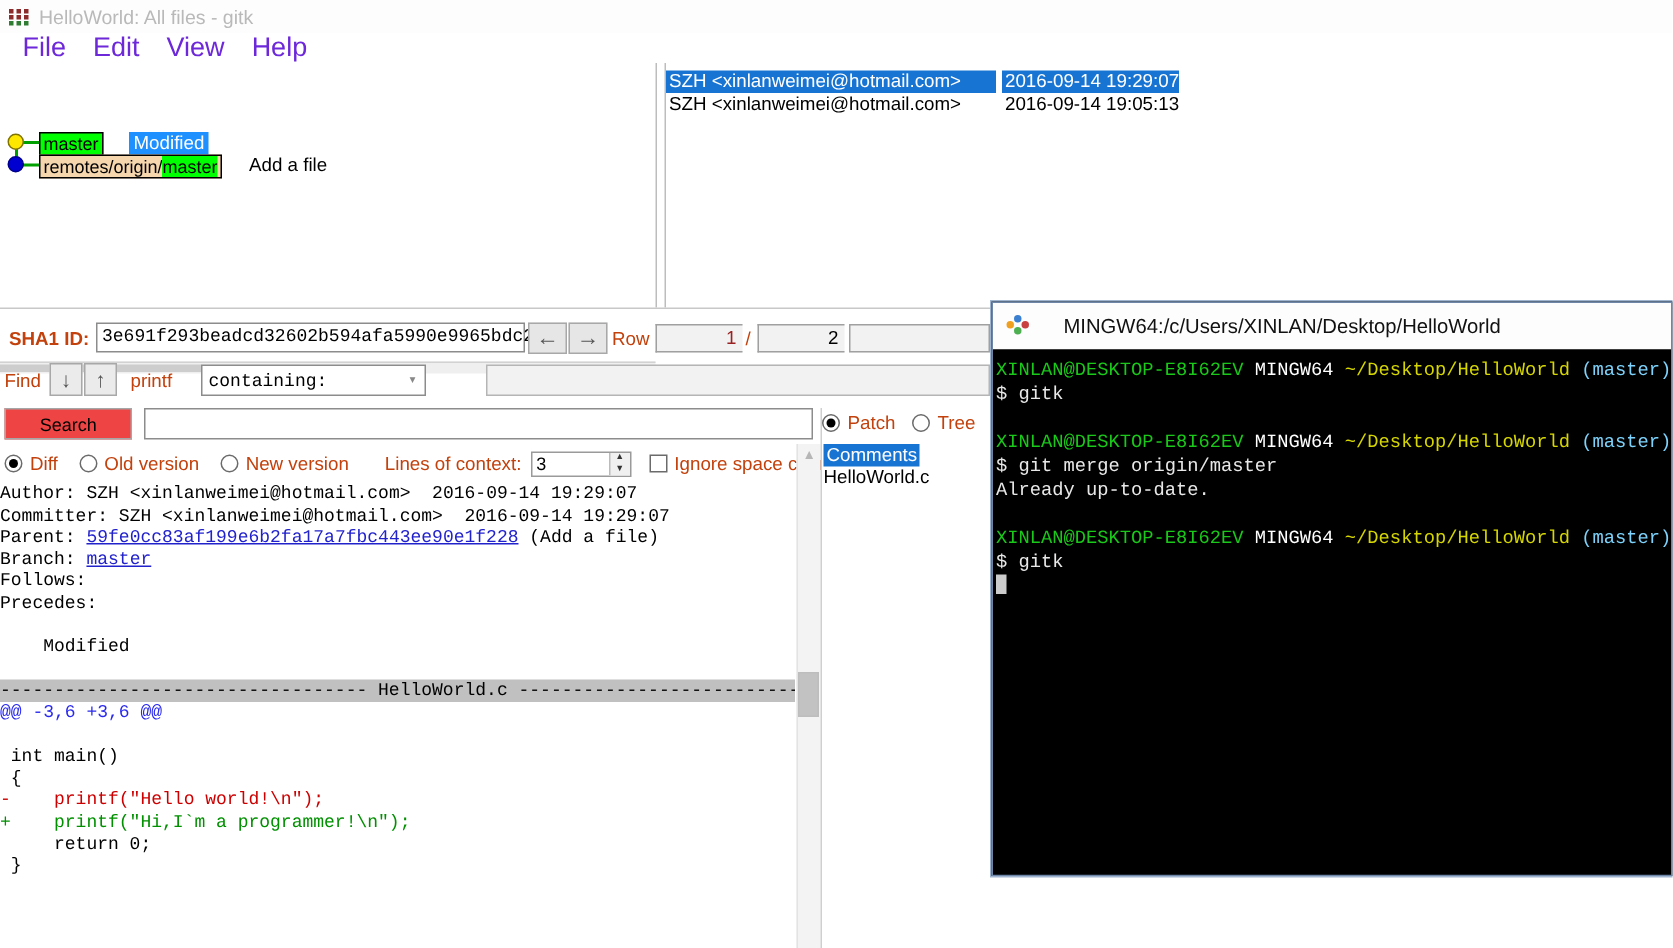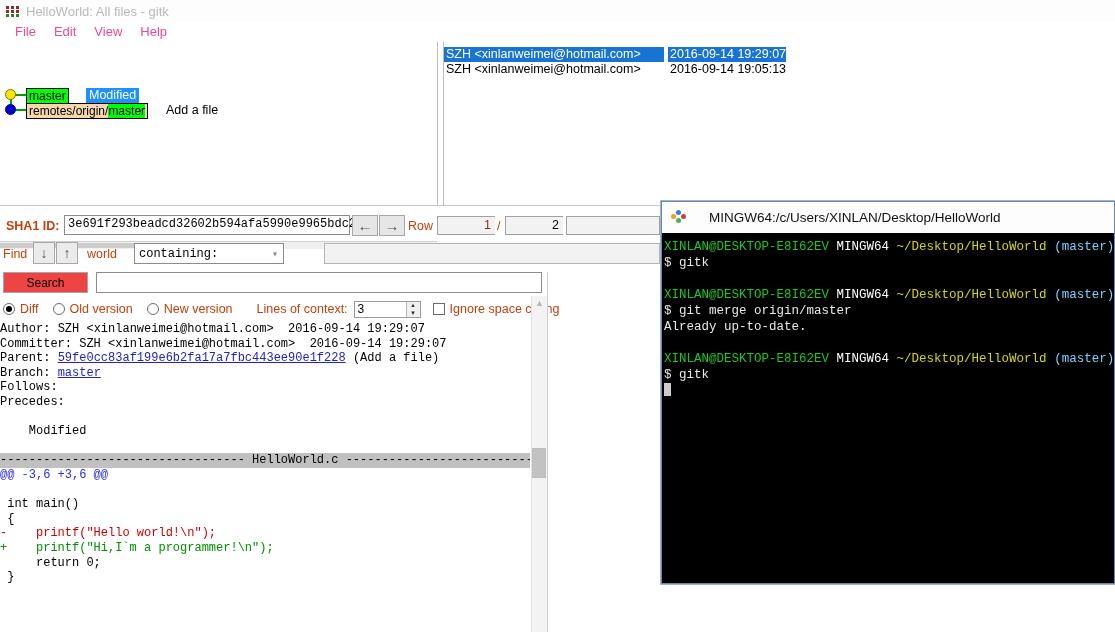--- a/index.html
+++ b/index.html
@@ -24,21 +24,21 @@
   .gitk-icon { width:14px; height:11px; position:relative; }
   .gitk-icon i {
     position:absolute; width:3px; height:3px; background:#8b2b2b; display:block;
   }
 
   .menubar {
     position:absolute; left:0; top:22px; width:1115px; height:18px;
     display:flex; align-items:center; gap:0px; padding-left:6px;
     box-sizing:border-box; background:#fff;
   }
-  .menubar .mi { padding:1px 9px; font-size:13px; color:#ec4899; }
+  .menubar .mi { padding:1px 9px; font-size:18px; color:#6d28d9; }
 
   
   .commitlist {
     position:absolute; left:0; top:42px; width:1115px; height:163px;
     background:#fff; box-sizing:border-box;
   }
   .col-graph { position:absolute; left:0; top:0; width:437px; height:163px; overflow:hidden;}
   .divider-v {
     position:absolute; top:0; width:7px; height:163px;
     background:#fff; border-left:1px solid #bdbdbd; border-right:1px solid #bdbdbd;
@@ -250,21 +250,21 @@
     <div class="numfield" style="position:absolute; left:437px; top:4px; width:58px; height:19px; color:#9a2222;">1</div>
     <span class="lbl" style="position:absolute; left:497px; top:7px;">/</span>
     <div class="numfield" style="position:absolute; left:505px; top:4px; width:58px; height:19px;">2</div>
     <div class="numfield" style="position:absolute; left:566px; top:4px; width:94px; height:19px; border-right:1px solid #a0a0a0;"></div>
   </div>
 
   <div class="findrow">
     <span class="lbl" style="position:absolute; left:3px; top:5px;">Find</span>
     <div class="sqbtn" style="position:absolute; left:33px; top:0px; width:22px; height:22px; font-size:14px; background:#ebebeb;">↓</div>
     <div class="sqbtn" style="position:absolute; left:56px; top:0px; width:22px; height:22px; font-size:14px; background:#ebebeb;">↑</div>
-    <span class="lbl" style="position:absolute; left:87px; top:5px;">world</span>
+    <span class="lbl" style="position:absolute; left:87px; top:5px;">printf</span>
     <div class="combo" style="position:absolute; left:134px; top:1px; width:150px; height:21px;">
       <span>containing:</span>
       <span class="arr">▾</span>
     </div>
     <div class="txtfield" style="position:absolute; left:324px; top:1px; width:336px; height:21px; background:#f2f2f2; border:1px solid #b5b5b5;"></div>
   </div>
 
   <div class="searchrow">
     <div class="btn" style="position:absolute; left:3px; top:0px; width:85px; height:21px;">Search</div>
     <div class="txtfield" style="position:absolute; left:96px; top:0px; width:446px; height:21px;"></div>
@@ -314,20 +314,36 @@
 <span class="add">+    printf("Hi,I`m a programmer!\n");</span>
 <span>     return 0;</span>
 <span> }</span></div>
 
   <div class="vscroll-diff">
     <span class="up">▲</span>
     <div class="thumb"></div>
   </div>
 
   <div class="panel-border-l"></div>
+  <div class="filepanel">
+    <div class="pt-row">
+      <span class="optitem">
+        <span class="radio on"></span>
+        <span class="lbl">Patch</span>
+      </span>
+      <span class="optitem" style="margin-left:6px;">
+        <span class="radio"></span>
+        <span class="lbl">Tree</span>
+      </span>
+    </div>
+    <div class="filelist">
+      <div><span class="sel">Comments</span></div>
+      <div>HelloWorld.c</div>
+    </div>
+  </div>
 
   <div class="term">
     <div class="term-title">
       <span class="term-icon">
         <i style="left:0px;top:4px;background:#f0a020"></i>
         <i style="left:5px;top:0px;background:#3a7fd0"></i>
         <i style="left:5px;top:8px;background:#4caf50"></i>
         <i style="left:10px;top:4px;background:#c94040"></i>
       </span>
       <span>MINGW64:/c/Users/XINLAN/Desktop/HelloWorld</span>

